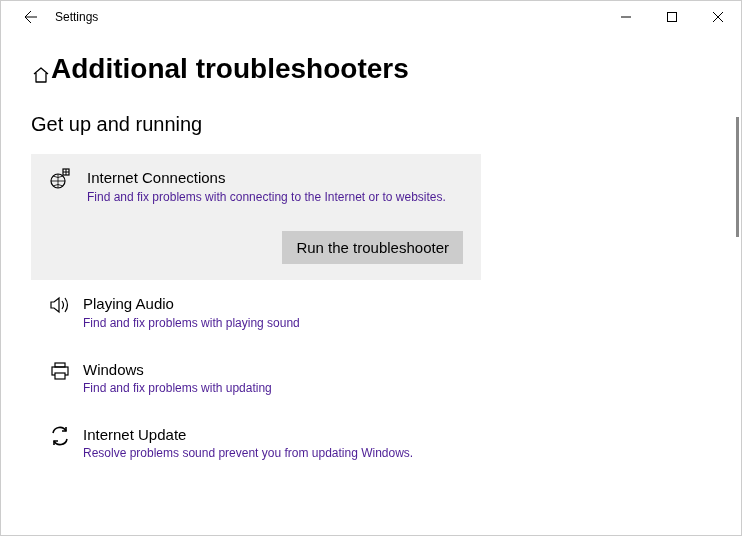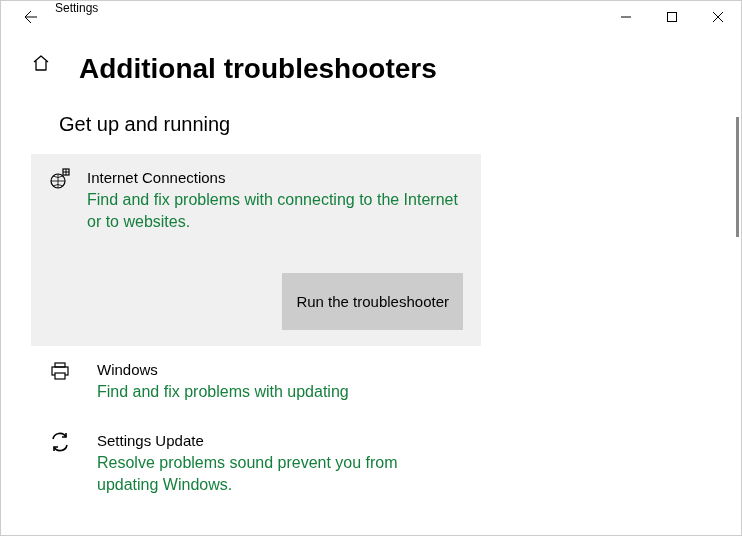--- a/index.html
+++ b/index.html
@@ -7,21 +7,21 @@
   font-family: "Segoe UI", -apple-system, BlinkMacSystemFont, sans-serif;
   background: #fff;
   width: 742px;
   height: 536px;
   overflow: hidden;
   position: relative;
   border: 1px solid #ccc;
 }
 .titlebar {
   display: flex;
-  align-items: flex-start;
+  align-items: center;
   height: 32px;
   padding-left: 10px;
 }
 .titlebar .back-btn {
   width: 40px;
   height: 32px;
   display: flex;
   align-items: center;
   justify-content: center;
   cursor: pointer;
@@ -41,47 +41,46 @@
   display: flex;
   align-items: center;
   justify-content: center;
   cursor: pointer;
 }
 .content {
   padding: 20px 30px 0 30px;
 }
 .page-header {
   display: flex;
-  align-items: flex-start;
-  gap: 28px;
+  align-items: flex-end;
+  gap: 0;
   margin-bottom: 28px;
 }
 .home-icon {
   display: flex;
   align-items: center;
 }
 .page-title {
   font-size: 28px;
   font-weight: 600;
   color: #000;
 }
 .section-title {
   font-size: 20px;
   font-weight: 400;
   margin-bottom: 18px;
   color: #000;
-  margin-left: 28px;
 }
 .ts-list {
   width: 450px;
 }
 .ts-item {
   display: flex;
   padding: 14px 18px 14px 18px;
-  gap: 24px;
+  gap: 10px;
   cursor: pointer;
 }
 .ts-item.selected {
   background: #f0f0f0;
   flex-direction: column;
   padding-bottom: 16px;
 }
 .ts-item.selected .ts-row {
   display: flex;
   gap: 14px;
@@ -93,32 +92,32 @@
 }
 .ts-text {
   flex: 1;
 }
 .ts-title {
   font-size: 15px;
   color: #000;
   line-height: 1.3;
 }
 .ts-desc {
-  font-size: 16px;
-  color: #15803d;
+  font-size: 12px;
+  color: #4c1d95;
   line-height: 1.4;
   margin-top: 1px;
 }
 .run-btn {
   align-self: flex-end;
   background: #cccccc;
   border: none;
   font-size: 15px;
   font-family: inherit;
-  padding: 20px 14px;
+  padding: 8px 14px;
   margin-top: 16px;
   cursor: pointer;
   color: #000;
 }
 .scrollbar-track {
   position: absolute;
   right: 2px;
   top: 116px;
   width: 3px;
   height: 120px;
@@ -179,20 +178,32 @@
           </svg>
         </div>
         <div class="ts-text">
           <div class="ts-title">Internet Connections</div>
           <div class="ts-desc">Find and fix problems with connecting to the Internet or to websites.</div>
         </div>
       </div>
       <button class="run-btn">Run the troubleshooter</button>
     </div>
 
+    <div class="ts-item">
+      <div class="ts-icon">
+        <svg width="22" height="22" viewBox="0 0 22 22">
+          <path d="M2 8 H5 L10 4 V18 L5 14 H2 Z" stroke="#000" stroke-width="1.2" fill="none"></path>
+          <path d="M13 7 Q16 11 13 15 M16 4 Q21 11 16 18" stroke="#000" stroke-width="1.2" fill="none"></path>
+        </svg>
+      </div>
+      <div class="ts-text">
+        <div class="ts-title">Playing Audio</div>
+        <div class="ts-desc">Find and fix problems with playing sound</div>
+      </div>
+    </div>
 
     <div class="ts-item">
       <div class="ts-icon">
         <svg width="22" height="22" viewBox="0 0 22 22">
           <rect x="6" y="3" width="10" height="4" stroke="#000" stroke-width="1.2" fill="none"></rect>
           <rect x="3" y="7" width="16" height="8" stroke="#000" stroke-width="1.2" fill="none"></rect>
           <rect x="6" y="13" width="10" height="6" stroke="#000" stroke-width="1.2" fill="#fff"></rect>
         </svg>
       </div>
       <div class="ts-text">
@@ -202,21 +213,21 @@
     </div>
 
     <div class="ts-item">
       <div class="ts-icon">
         <svg width="22" height="22" viewBox="0 0 22 22">
           <path d="M4 8 A7 7 0 0 1 17 6 M18 14 A7 7 0 0 1 5 16" stroke="#000" stroke-width="1.6" fill="none"></path>
           <path d="M17 2 V6 H13 M5 20 V16 H9" stroke="#000" stroke-width="1.6" fill="none"></path>
         </svg>
       </div>
       <div class="ts-text">
-        <div class="ts-title">Settings Update</div>
+        <div class="ts-title">Internet Update</div>
         <div class="ts-desc">Resolve problems sound prevent you from updating Windows.</div>
       </div>
     </div>
 
   </div>
 </div>
 
 <div class="scrollbar-track"></div>
 
 </body></html>

